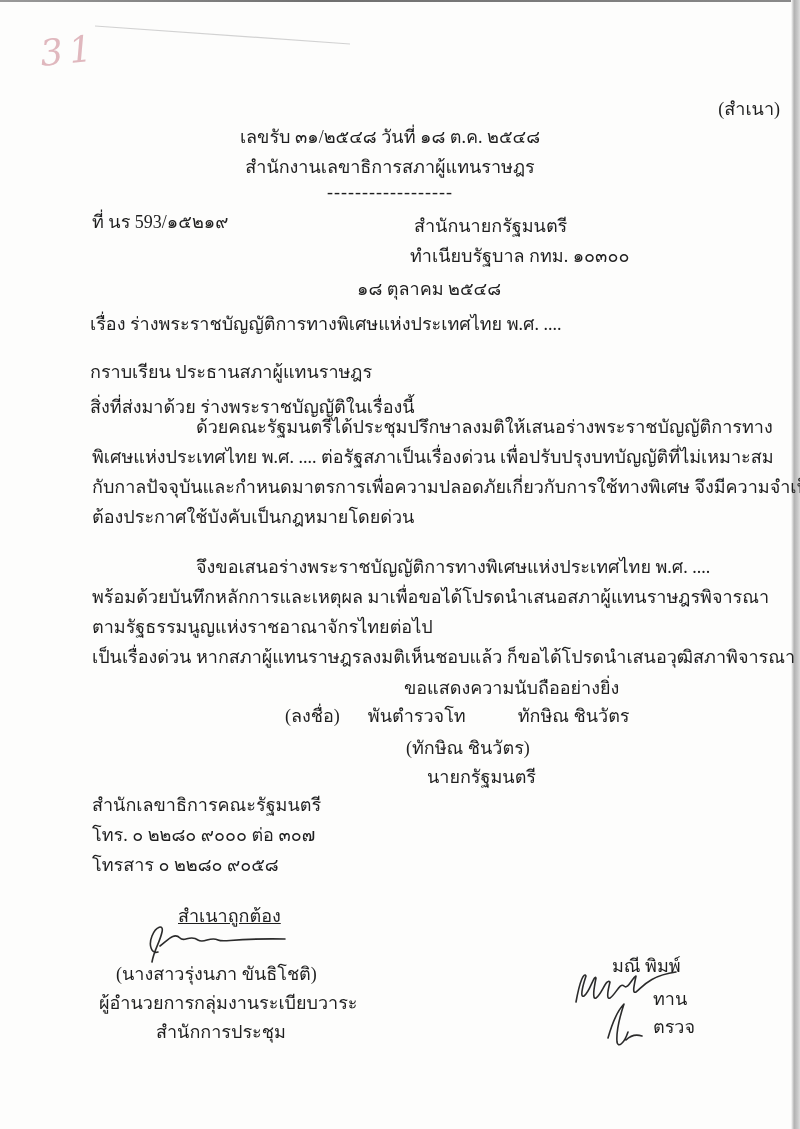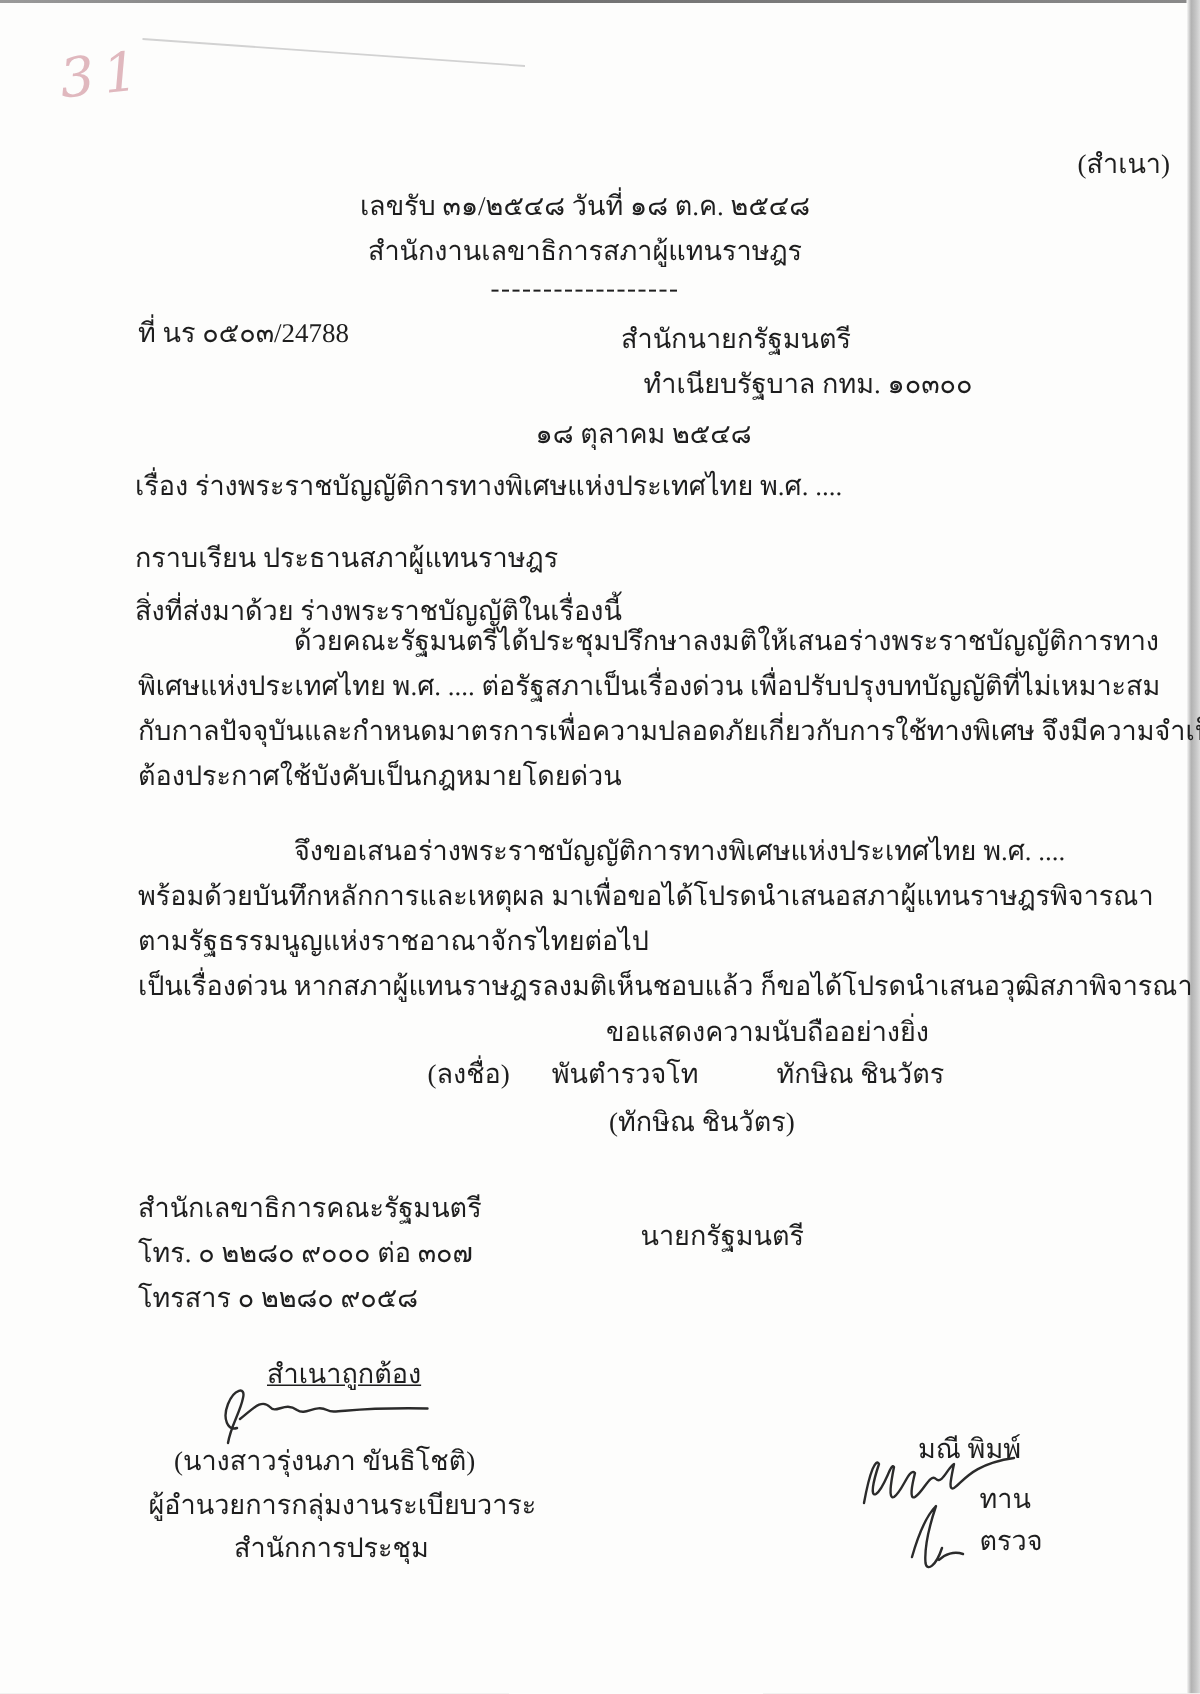--- a/index.html
+++ b/index.html
@@ -41,39 +41,39 @@
   }
   .center-col {
     position: absolute; left: 0; width: 780px; text-align: center;
   }
   .copy-label   { top: 94px; text-align: right;  }
   .receipt-line { top: 122px; }
   .office-line  { top: 152px; }
   .divider-line { top: 182px; letter-spacing: 1px; }
   .doc-number     { left: 92px;  top: 207px; }
   .sender-office  { left: 414px; top: 211px; }
-  .sender-address { left: 429px; top: 241px; }
+  .sender-address { left: 410px; top: 241px; }
   .doc-date       { left: 357px; top: 274px; }
   .subject-line    { left: 90px; top: 309px; }
   .salutation-line { left: 90px; top: 357px; }
   .attachment-line { left: 90px; top: 392px; }
   .body-para {
     position: absolute; left: 92px; width: 650px;
     line-height: 30px;
   }
   .body-para .line { height: 30px; white-space: nowrap; }
   .body-para .line.indent { padding-left: 104px; }
   .para1 { top: 412px; }
   .para2 { top: 552px; }
   .valediction { left: 404px; top: 673px; }
   .sign-line   { left: 275px; top: 701px; margin-left: 10px; }
   .sign-line .gap1 { display: inline-block; width: 28px; }
   .sign-line .gap2 { display: inline-block; width: 52px; }
   .name-parens { left: 406px; top: 733px; text-align: right; }
-  .signer-title{ left: 427px; top: 762px; margin-top: 47px; }
+  .signer-title{ left: 427px; top: 762px; }
   .contact-office { left: 92px; top: 790px; }
   .contact-phone  { left: 92px; top: 820px; }
   .contact-fax    { left: 92px; top: 850px; }
   .cert-label  { left: 178px; top: 901px; text-decoration: underline; }
   .cert-sig    { left: 140px; top: 918px; width: 155px; height: 48px; }
   .cert-name   { left: 116px; top: 959px; }
   .cert-title1 { left: 99px;  top: 988px; }
   .cert-title2 { left: 156px; top: 1017px; }
   .stamp-name  { left: 612px; top: 951px; }
   .stamp-sig1  { left: 572px; top: 962px; width: 110px; height: 48px; }
@@ -97,21 +97,21 @@
     <path d="M45,18 L300,36" stroke="#d2d2d2" stroke-width="1.2" fill="none"></path>
   </svg>
 
   <div class="handwritten-num">31</div>
 
   <div class="abs center-col copy-label">(สำเนา)</div>
   <div class="abs center-col receipt-line">เลขรับ ๓๑/๒๕๔๘ วันที่ ๑๘ ต.ค. ๒๕๔๘</div>
   <div class="abs center-col office-line">สำนักงานเลขาธิการสภาผู้แทนราษฎร</div>
   <div class="abs center-col divider-line">------------------</div>
 
-  <div class="abs doc-number">ที่ นร ๐๕๐๓/24788</div>
+  <div class="abs doc-number">ที่ นร 593/๑๕๒๑๙</div>
   <div class="abs sender-office">สำนักนายกรัฐมนตรี</div>
   <div class="abs sender-address">ทำเนียบรัฐบาล กทม. ๑๐๓๐๐</div>
   <div class="abs doc-date">๑๘ ตุลาคม ๒๕๔๘</div>
 
   <div class="abs subject-line">เรื่อง  ร่างพระราชบัญญัติการทางพิเศษแห่งประเทศไทย พ.ศ. ....</div>
   <div class="abs salutation-line">กราบเรียน  ประธานสภาผู้แทนราษฎร</div>
   <div class="abs attachment-line">สิ่งที่ส่งมาด้วย  ร่างพระราชบัญญัติในเรื่องนี้</div>
 
   <div class="body-para para1">
     <div class="line indent">ด้วยคณะรัฐมนตรีได้ประชุมปรึกษาลงมติให้เสนอร่างพระราชบัญญัติการทาง</div>

